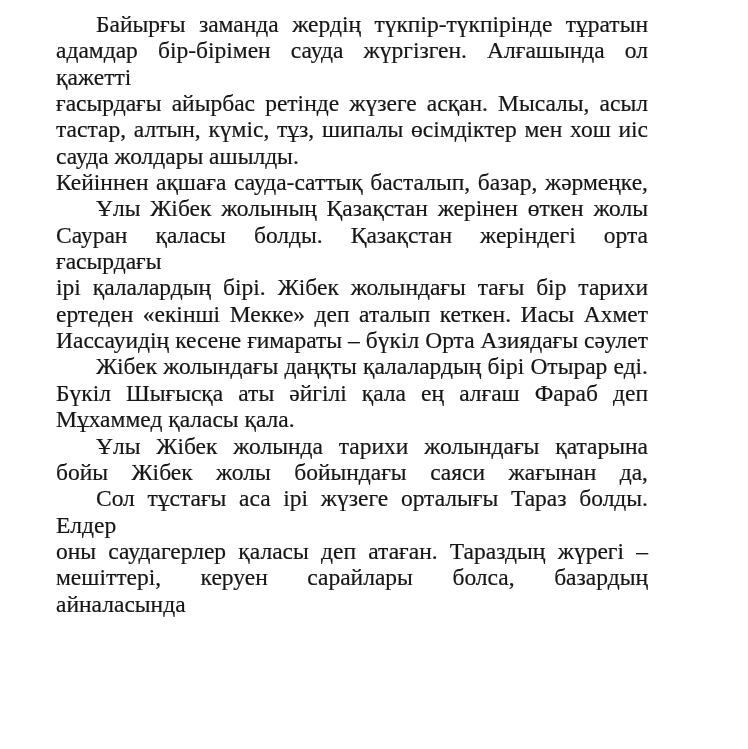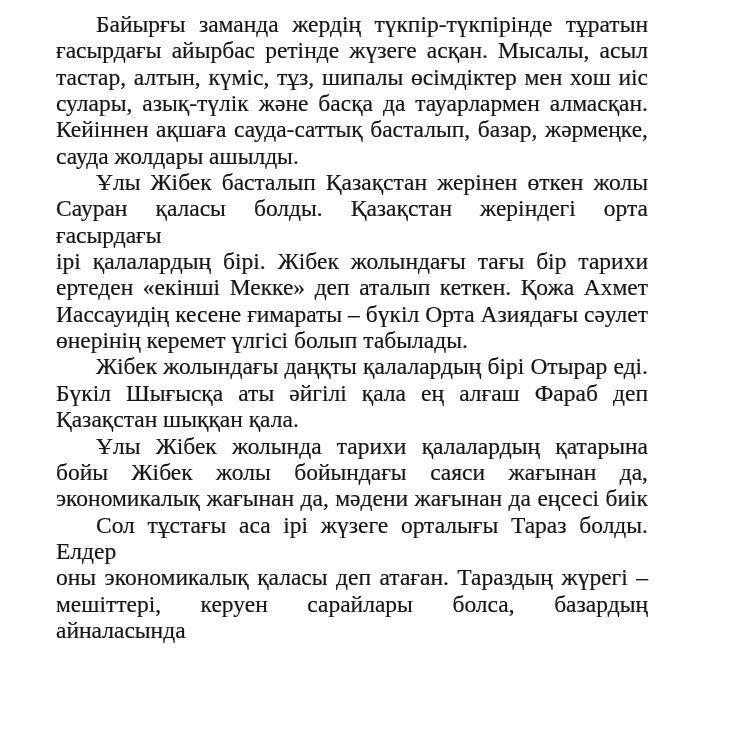--- a/index.html
+++ b/index.html
@@ -41,42 +41,40 @@
   .line.last {
     text-align-last: left;
   }
 </style>
 </head>
 <body>
 
 <div class="page" id="page">
     <div class="paragraph">
       <div class="line first">Байырғы заманда жердің түкпір-түкпірінде тұратын</div>
+      <div class="line">адамдар бір-бірімен сауда жүргізген. Алғашында ол қажетті</div>
       <div class="line">ғасырдағы айырбас ретінде жүзеге асқан. Мысалы, асыл</div>
       <div class="line">тастар, алтын, күміс, тұз, шипалы өсімдіктер мен хош иіс</div>
-      <div class="line">сулары, азық-түлік және басқа да тауарлармен алмасқан.</div>
+      <div class="line last">сауда жолдары ашылды.</div>
       <div class="line">Кейіннен ақшаға сауда-саттық басталып, базар, жәрмеңке,</div>
-      <div class="line last">сауда жолдары ашылды.</div>
     </div>
     <div class="paragraph">
-      <div class="line first">Ұлы Жібек басталып Қазақстан жерінен өткен жолы</div>
+      <div class="line first">Ұлы Жібек жолының Қазақстан жерінен өткен жолы</div>
       <div class="line">Сауран қаласы болды. Қазақстан жеріндегі орта ғасырдағы</div>
       <div class="line">ірі қалалардың бірі. Жібек жолындағы тағы бір тарихи</div>
-      <div class="line">ертеден «екінші Мекке» деп аталып кеткен. Қожа Ахмет</div>
+      <div class="line">ертеден «екінші Мекке» деп аталып кеткен. Иасы Ахмет</div>
       <div class="line">Иассауидің кесене ғимараты – бүкіл Орта Азиядағы сәулет</div>
-      <div class="line last">өнерінің керемет үлгісі болып табылады.</div>
     </div>
     <div class="paragraph">
       <div class="line first">Жібек жолындағы даңқты қалалардың бірі Отырар еді.</div>
       <div class="line">Бүкіл Шығысқа аты әйгілі қала ең алғаш Фараб деп</div>
-      <div class="line last">Қазақстан шыққан қала.</div>
+      <div class="line last">Мұхаммед қаласы қала.</div>
     </div>
     <div class="paragraph">
-      <div class="line first">Ұлы Жібек жолында тарихи қалалардың қатарына</div>
+      <div class="line first">Ұлы Жібек жолында тарихи жолындағы қатарына</div>
       <div class="line">бойы Жібек жолы бойындағы саяси жағынан да,</div>
-      <div class="line">экономикалық жағынан да, мәдени жағынан да еңсесі биік</div>
     </div>
     <div class="paragraph">
       <div class="line first">Сол тұстағы аса ірі жүзеге орталығы Тараз болды. Елдер</div>
-      <div class="line">оны экономикалық қаласы деп атаған. Тараздың жүрегі –</div>
+      <div class="line">оны саудагерлер қаласы деп атаған. Тараздың жүрегі –</div>
       <div class="line">мешіттері, керуен сарайлары болса, базардың айналасында</div>
     </div>
   </div>
 
 </body></html>

